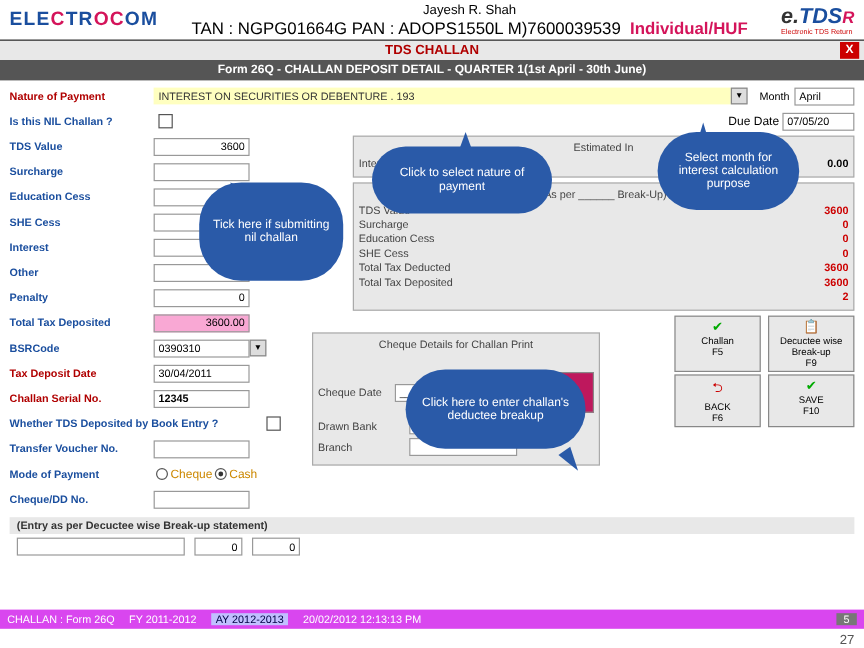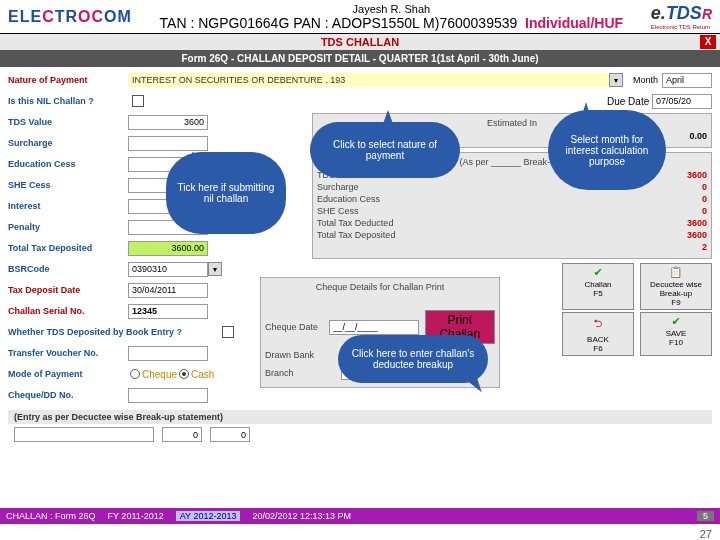--- a/index.html
+++ b/index.html
@@ -19,21 +19,21 @@
 .bar2{background:#555;color:#fff;font-weight:bold;text-align:center;padding:3px;font-size:10px}
 .main{padding:4px 8px;position:relative}
 .row{display:flex;align-items:center;margin-bottom:3px;height:18px}
 .lbl{width:120px;color:#1a4e9e;font-weight:bold;font-size:9px}
 .lbl-red{color:#b00000}
 .inp{background:#fff;border:1px solid #999;height:15px;padding:0 3px;font-size:9px;text-align:right;width:80px}
 .inp-l{text-align:left}
 .nop{background:#ffffc0;padding:2px 4px;font-size:9px;flex:1;color:#333}
 .dd{background:#ddd;border:1px solid #888;width:14px;height:14px;display:inline-flex;align-items:center;justify-content:center;font-size:7px;cursor:pointer}
 .month-l{font-size:9px;color:#000;margin-left:10px;margin-right:4px}
-.cols{display:flex;gap:24px}
+.cols{display:flex;gap:6px}
 .col-l{width:280px}
 .col-r{flex:1}
 .rbox{background:#e8e8e8;border:1px solid #aaa;padding:4px;margin-bottom:4px}
 .rbox-title{text-align:center;font-size:9px;color:#444;margin-bottom:3px}
 .rrow{display:flex;justify-content:space-between;align-items:center;margin-bottom:2px;font-size:9px}
 .rlbl{color:#444}
 .rval{color:#c00;font-weight:bold;text-align:right;min-width:40px}
 .cheque-box{background:#e8e8e8;border:1px solid #aaa;padding:4px;font-size:9px}
 .cheque-box .ct{text-align:center;margin-bottom:18px;color:#444}
 .crow{display:flex;align-items:center;gap:6px;margin-bottom:3px}
@@ -41,30 +41,30 @@
 .crow .cinp{background:#fff;border:1px solid #999;height:15px;width:90px;padding:0 3px;font-size:9px}
 .btn{background:#be185d;border:1px solid #888;padding:2px 6px;font-size:12px;cursor:pointer;text-align:center}
 .chk{width:12px;height:12px;border:1px solid #555;display:inline-block;margin-left:4px}
 .radio{width:10px;height:10px;border:1px solid #555;border-radius:50%;display:inline-block;margin:0 2px;position:relative}
 .radio.sel::after{content:"";position:absolute;width:4px;height:4px;background:#333;border-radius:50%;top:2px;left:2px}
 .fbtn{display:inline-block;background:#e8e8e8;border:1px solid #888;padding:2px 8px;text-align:center;font-size:8px;width:72px;cursor:pointer}
 .fbtn .fi{font-size:11px;display:block;margin-bottom:1px}
 .fbtns{display:flex;gap:6px;justify-content:flex-end;margin-top:2px}
 .entry-bar{background:#e8e8e8;padding:2px 6px;font-size:9px;font-weight:bold;color:#333;margin-top:3px}
 .bot-row{display:flex;align-items:center;gap:8px;padding:3px 6px;font-size:9px}
-.status{position:absolute;bottom:16px;left:0;right:0;background:#a21caf;color:#fff;display:flex;align-items:center;font-size:9px;padding:2px 6px;height:16px}
+.status{position:absolute;bottom:16px;left:0;right:0;background:#d946ef;color:#fff;display:flex;align-items:center;font-size:9px;padding:2px 6px;height:16px}
 .status .seg{margin-right:12px}
 .status .seg-ay{background:#c0c0ff;color:#004;padding:0 4px}
 .status .num{margin-left:auto;background:#777;padding:0 6px}
 .pgnum{position:absolute;bottom:0;right:8px;font-size:11px;color:#555}
 .callout{position:absolute;background:#2a5aa8;color:#fff;border-radius:50%;display:flex;align-items:center;justify-content:center;text-align:center;font-size:10px;padding:10px;z-index:10}
 .c1{top:122px;left:310px;width:150px;height:56px;border-radius:28px}
 .c2{top:152px;left:166px;width:120px;height:82px;border-radius:35px}
-.c3{top:110px;left:548px;width:118px;height:80px;border-radius:40px}
-.c4{top:335px;left:338px;width:150px;height:48px;border-radius:34px}
+.c3{top:110px;left:548px;width:118px;height:65px;border-radius:40px}
+.c4{top:308px;left:338px;width:150px;height:66px;border-radius:34px}
 .tail{position:absolute;width:0;height:0;z-index:9}
 .t1{top:110px;left:380px;border-left:8px solid transparent;border-right:8px solid transparent;border-bottom:22px solid #2a5aa8}
 .t2{top:148px;left:190px;border-left:6px solid transparent;border-right:20px solid transparent;border-bottom:22px solid #2a5aa8;transform:rotate(-25deg)}
 .t3{top:102px;left:580px;border-left:6px solid transparent;border-right:6px solid transparent;border-bottom:20px solid #2a5aa8}
 .t4{top:374px;left:470px;border-left:6px solid transparent;border-right:6px solid transparent;border-top:20px solid #2a5aa8;transform:rotate(-35deg)}
 .g{color:#0a0}
 </style>
 </head>
 <body>
 
@@ -115,26 +115,30 @@
         </div>
       <div class="row">
           <div class="lbl">SHE Cess</div>
           <input class="inp" style="">
         </div>
       <div class="row">
           <div class="lbl">Interest</div>
           <input class="inp" style="">
         </div>
       <div class="row">
+          <div class="lbl">Other</div>
+          <input class="inp" style="">
+        </div>
+      <div class="row">
           <div class="lbl">Penalty</div>
           <input class="inp" value="0" style="">
         </div>
       <div class="row">
           <div class="lbl">Total Tax Deposited</div>
-          <input class="inp" style="background: #bef264;" value="3600.00">
+          <input class="inp" style="background: #f9a8d4;" value="3600.00">
         </div>
       <div class="row">
           <div class="lbl">BSRCode</div>
           <input class="inp inp-l" value="0390310" style="">
           <span class="dd">▼</span>
         </div>
       <div class="row">
           <div class="lbl lbl-red">Tax Deposit Date</div>
           <input class="inp inp-l" value="30/04/2011" style="">
         </div>

